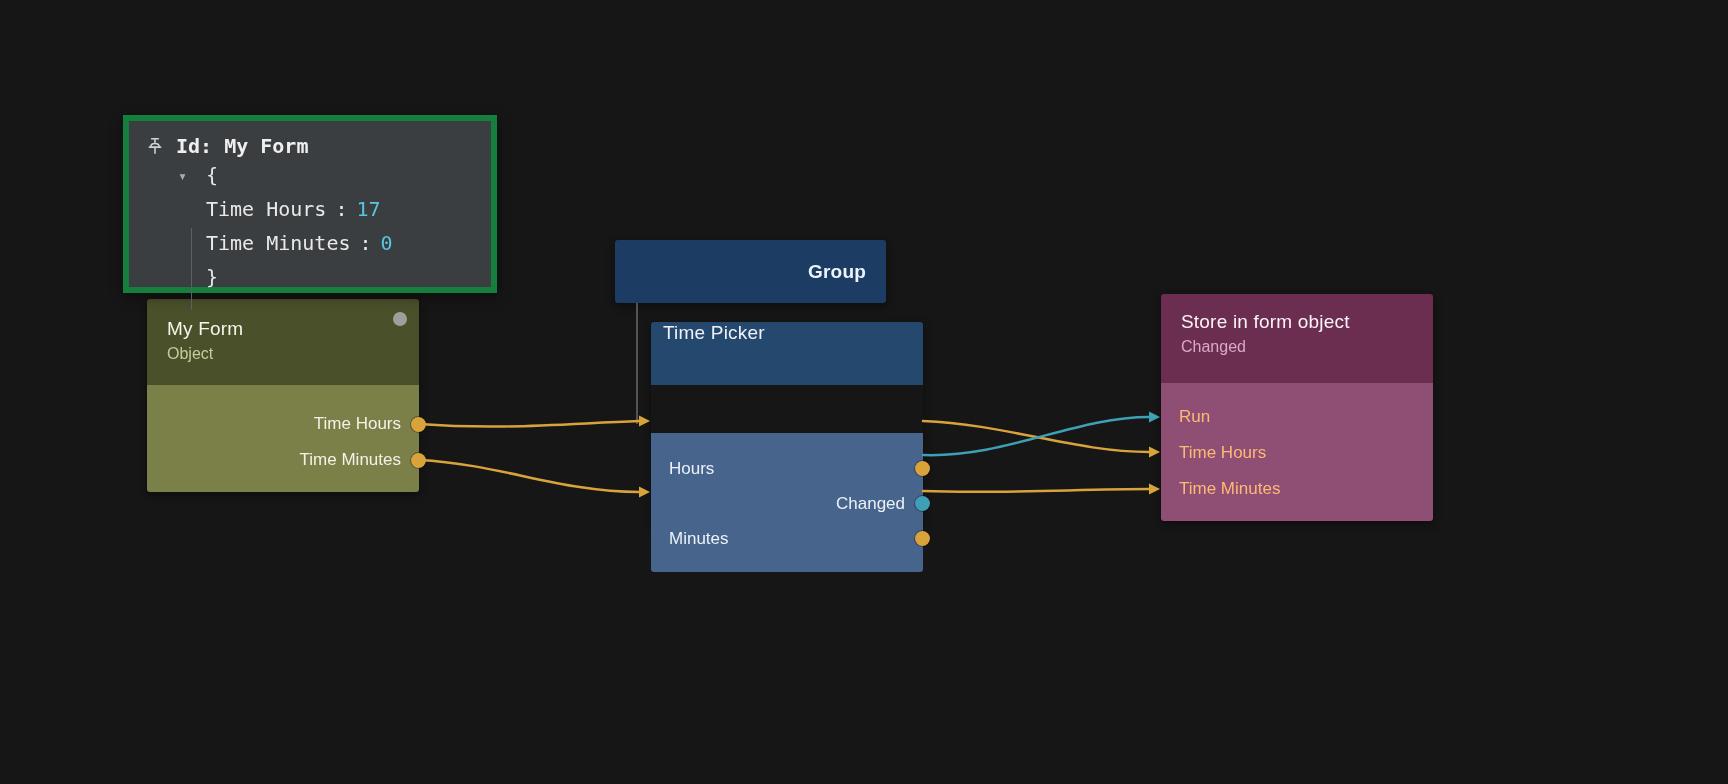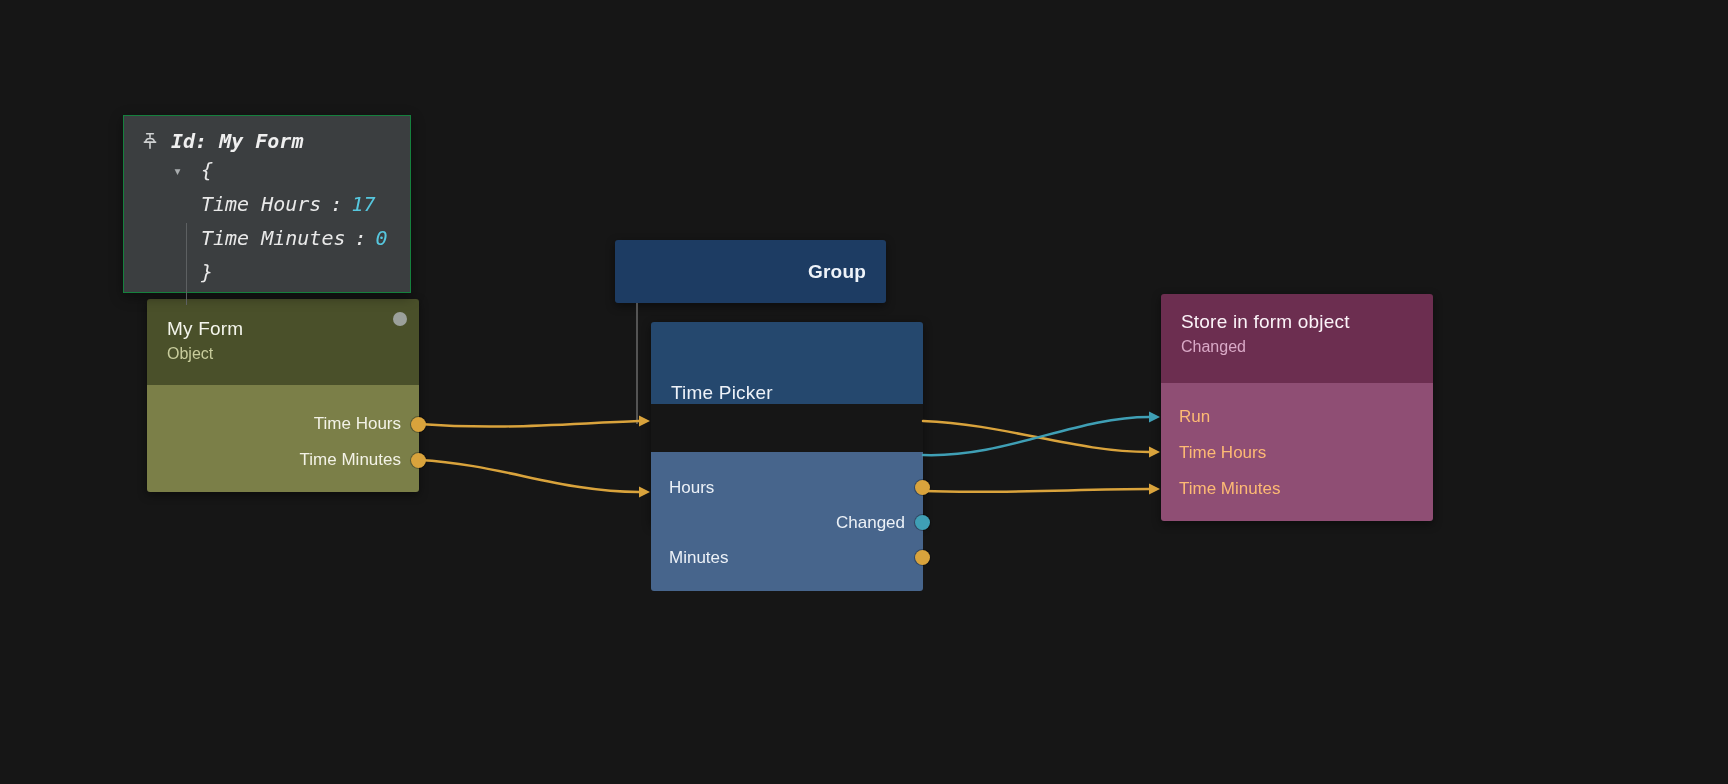--- a/index.html
+++ b/index.html
@@ -35,37 +35,36 @@
   #node-my-form .node-header{height:86px;background:var(--my-form-header,#4a502a);padding:19px 20px 0 20px;}
   #node-my-form .node-title{color:#f4f5ec;}
   #node-my-form .node-subtitle{color:#c8cc9c;}
   #node-my-form .node-body{height:107px;background:var(--my-form-body,#7b7f48);padding-top:21px;color:#f3f2e6;}
   .indicator-dot{position:absolute;right:12px;top:13px;width:14px;height:14px;border-radius:50%;background:#9ba09b;}
   
   #node-group{left:615px;top:240px;width:271px;height:63px;background:var(--group-bg,#1d3c63);display:flex;align-items:center;padding:0 20px;box-sizing:border-box;justify-content:flex-end;}
   #node-group .node-title{color:#eef3f9;font-weight:700;}
   
   #node-time-picker{left:651px;top:322px;width:272px;height:202px;}
-  #node-time-picker .node-header{height:82px;background:var(--time-picker-header,#25486e);display:flex;align-items:flex-end;padding:0 20px;}
+  #node-time-picker .node-header{height:63px;background:var(--time-picker-header,#25486e);display:flex;align-items:flex-start;padding:0 12px;}
   #node-time-picker .node-title{color:#eef2f8;}
   #node-time-picker .node-body{height:139px;background:var(--time-picker-body,#47658c);padding-top:18px;color:#ecf1f7;margin-top:48px;}
   #node-time-picker .port-row{height:35px;}
   
   #node-store{left:1161px;top:294px;width:272px;height:227px;}
   #node-store .node-header{height:89px;background:var(--store-header,#6c2e50);padding:17px 20px 0 20px;}
   #node-store .node-title{color:#fbf3f8;}
   #node-store .node-subtitle{color:#d9a9c6;}
   #node-store .node-body{height:138px;background:var(--store-body,#8f4e74);padding-top:16px;color:#fdba74;}
   
   #inspector{
-    position:absolute;left:123px;top:115px;width:288px;height:178px;
-    background:var(--inspector-bg,#3b3e40);border:1px solid #15803d;box-sizing:border-box;
+    position:absolute;left:123px;top:115px;width:374px;height:178px;
+    background:var(--inspector-bg,#3b3e40);border:6px solid #15803d;box-sizing:border-box;
     z-index:10;font-family:"DejaVu Sans Mono",monospace;color:#e9e9e9;
     box-shadow:0 4px 12px rgba(0,0,0,.4);
-    font-style:italic;
   }
   .insp-title-row{display:flex;align-items:center;gap:12px;padding:13px 0 0 17px;}
   .insp-title{font-size:20px;font-weight:700;color:#efefef;}
   .pin-icon{width:18px;height:18px;flex:0 0 auto;}
   .insp-tree{position:relative;font-size:20px;}
   .insp-row{height:34px;line-height:34px;white-space:pre;}
   .tri{display:inline-block;width:28px;margin-left:49px;color:#a9adaf;font-size:15px;vertical-align:1px;cursor:pointer;}
   .brace{color:#e9e9e9;}
   .insp-entry{padding-left:77px;}
   .insp-close{padding-left:77px;}

